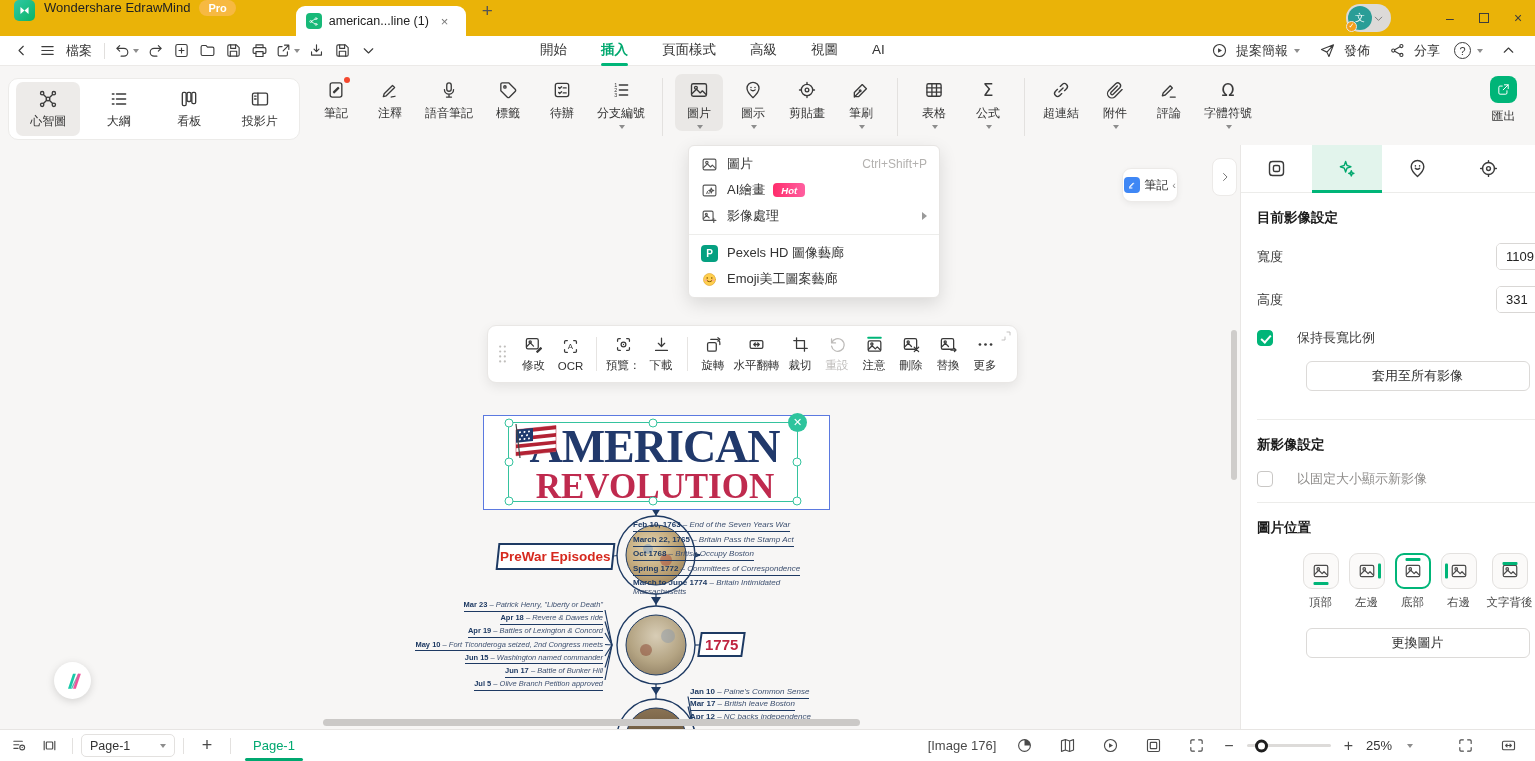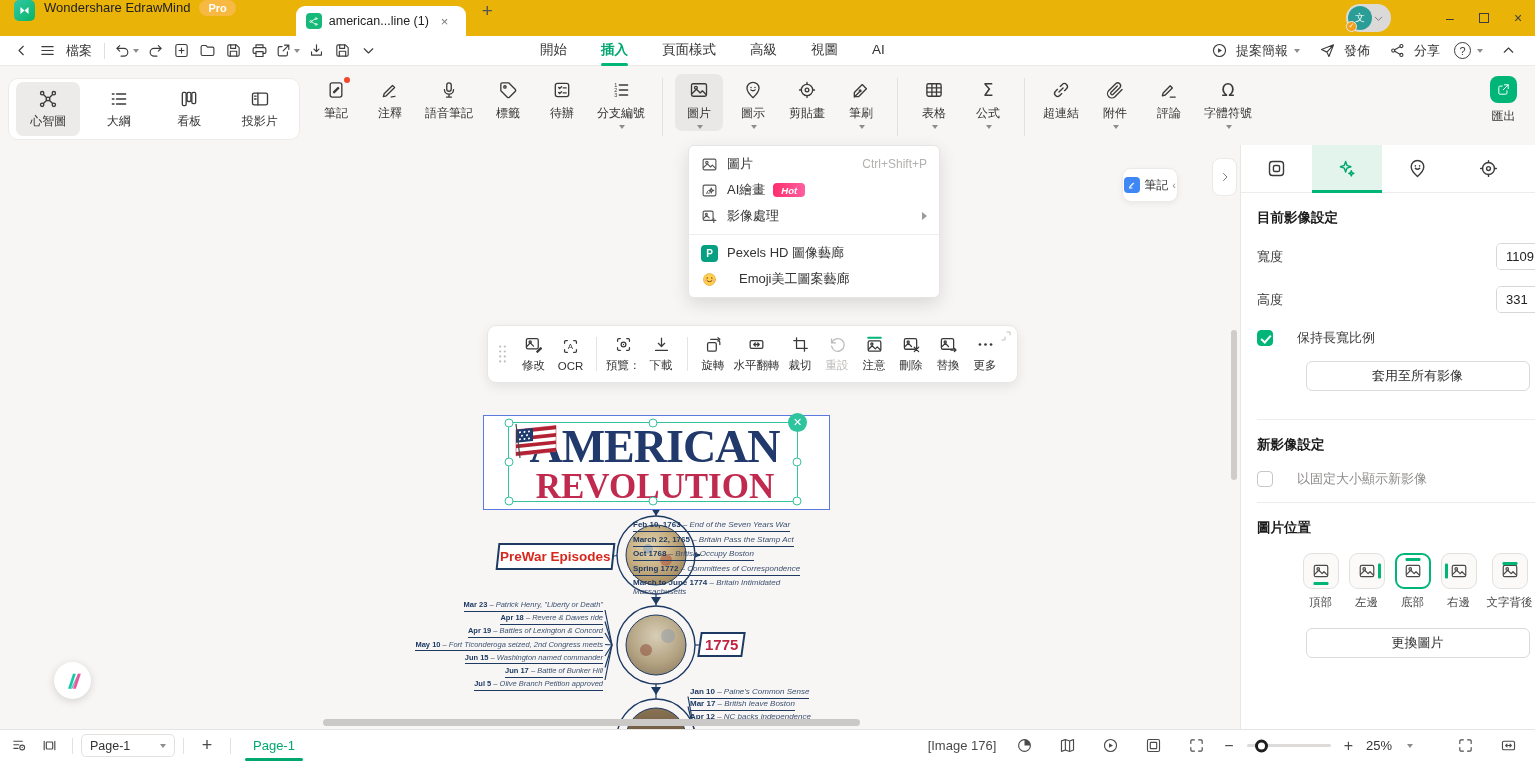--- a/index.html
+++ b/index.html
@@ -750,21 +750,21 @@
   </div>
   <div class="msep"></div>
   <div class="mi">
     <span class="sq-ic" style="background:#05a081">P</span>
     <span>Pexels HD 圖像藝廊</span>
   </div>
   <div class="mi">
     <svg class="ic" style="stroke-width:1">
         <use href="#ic-emoji"></use>
       </svg>
-    <span style="margin-left:12px">Emoji美工圖案藝廊</span>
+    <span style="margin-left:0">Emoji美工圖案藝廊</span>
   </div>
 </div>
 
 <div class="floatbar">
   <svg class="ic fhandle" width="13" height="24">
       <use href="#ic-handle"></use>
     </svg>
   <div class="fitem">
       <svg class="ic">
         <use href="#ic-imgedit"></use>

